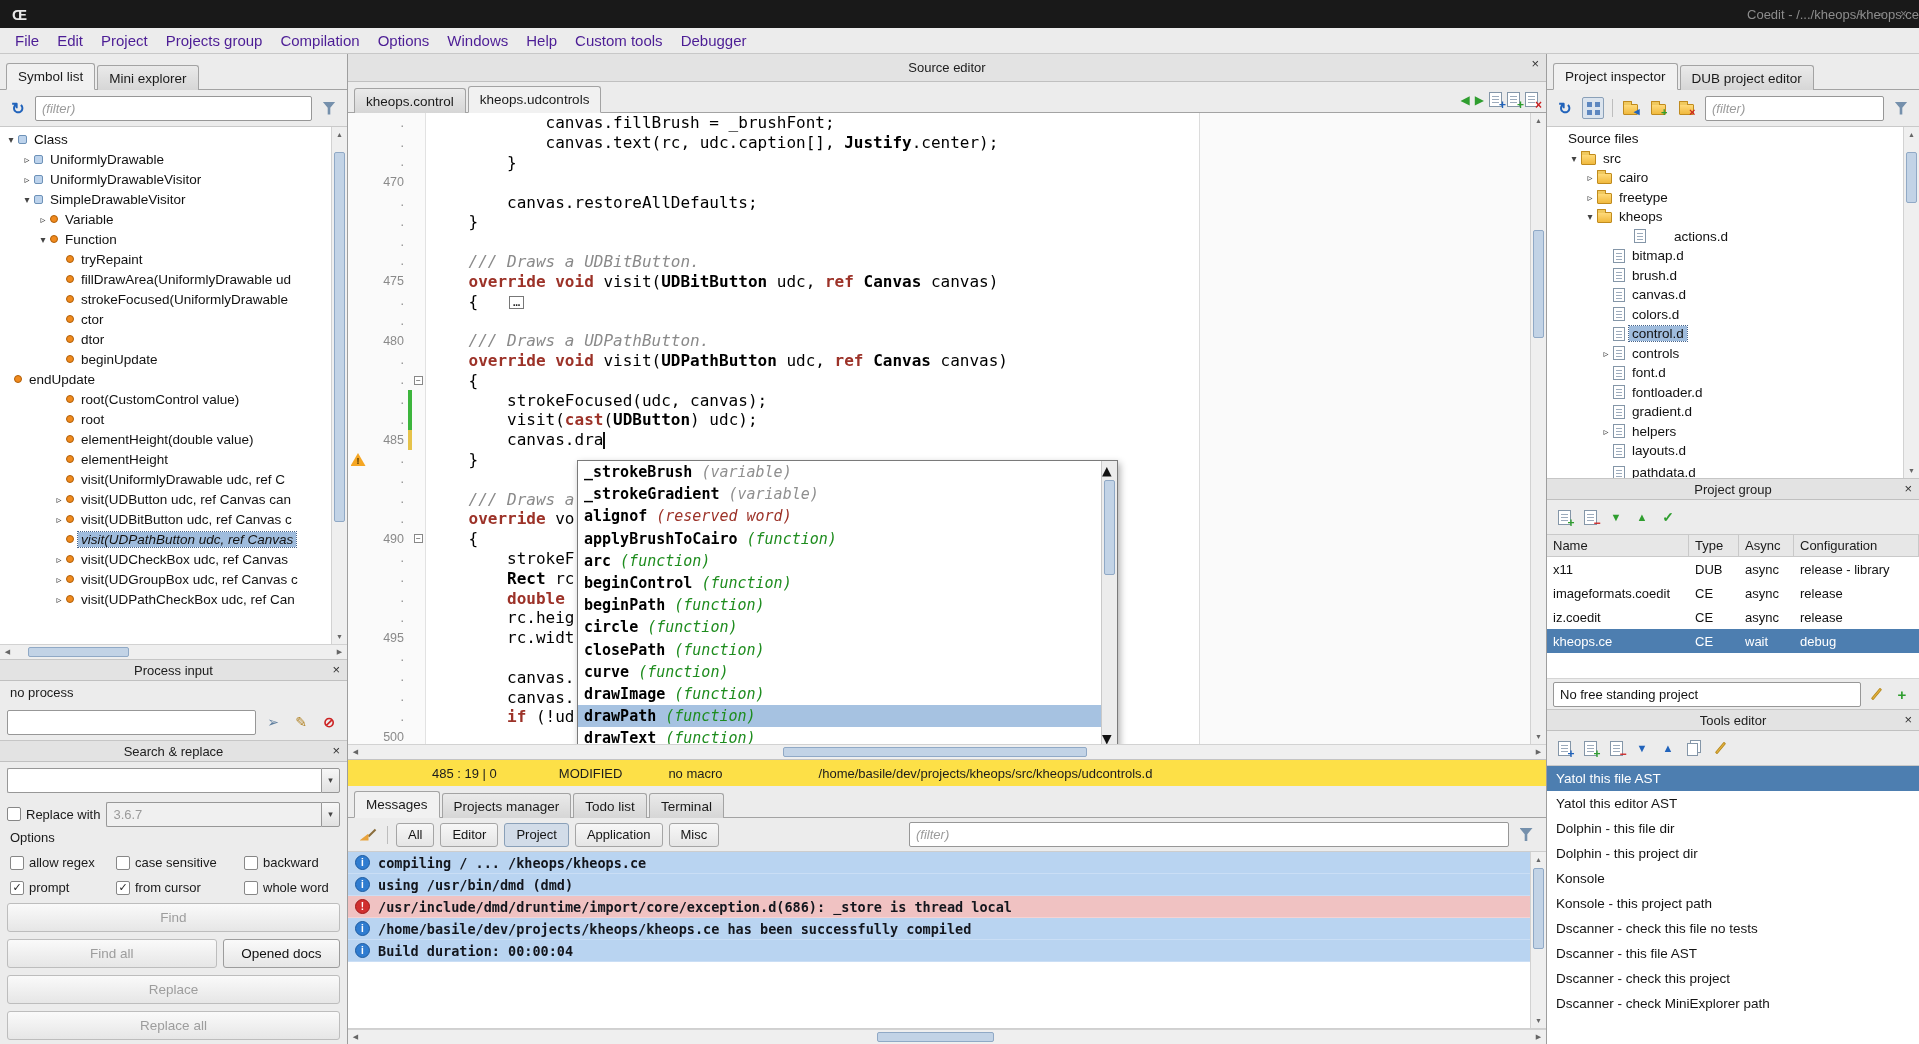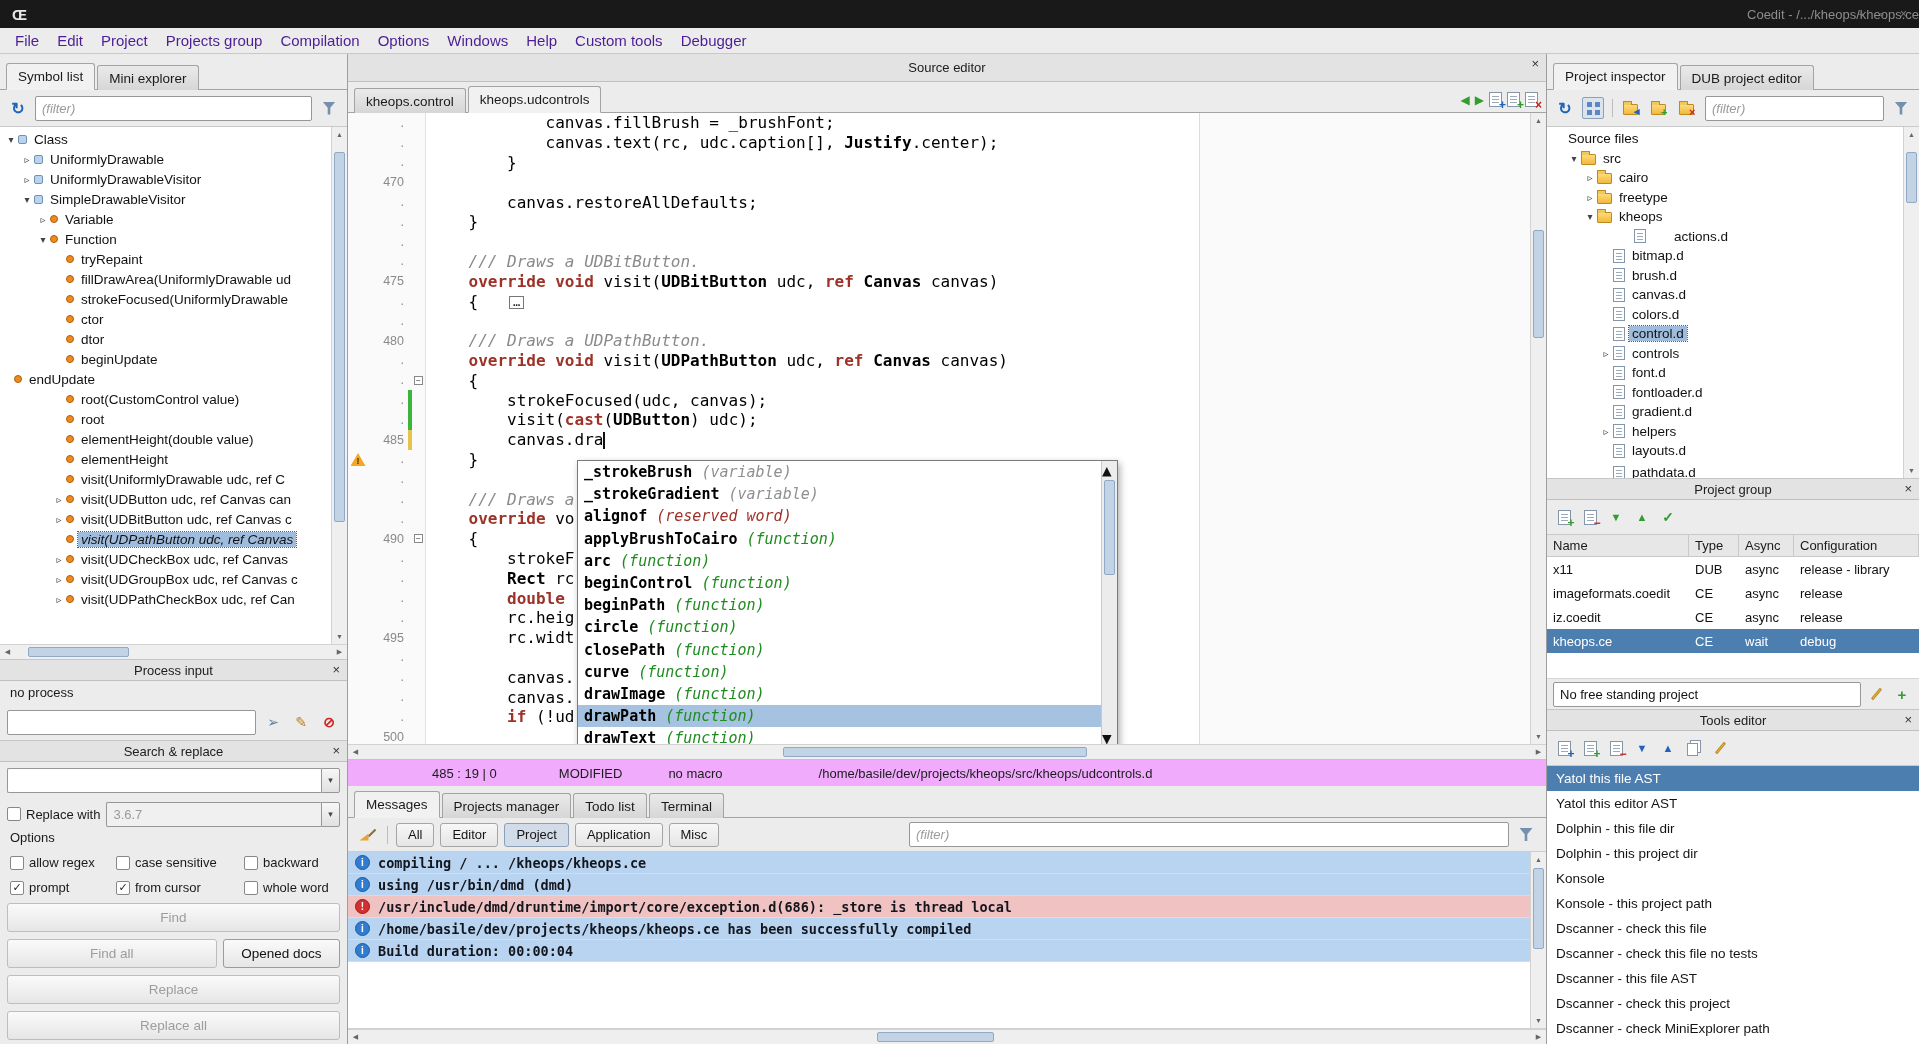--- a/index.html
+++ b/index.html
@@ -119,21 +119,21 @@
 .pitem.sel{background:#a6c2e1}
 .pname{font-weight:bold;font-family:"DejaVu Sans Mono",monospace;font-size:15px;color:#000}
 .pkind{font-style:italic;margin-left:9px;font-family:"DejaVu Sans Mono",monospace;font-size:15px}
 .k-variable{color:#8f8f8f}
 .k-function{color:#1e8c1e}
 .k-reserved{color:#9c3228}
 .psb{width:16px;background:#ececec;border-left:1px solid #c9c9c9;display:flex;flex-direction:column}
 .psb .track{flex:1;position:relative}
 
 
-.status{height:27px;background:#f0abfc;border-top:1px solid #c3c3c3;display:flex;align-items:center;font-size:13px;color:#1c1c1c;flex:0 0 auto;white-space:nowrap}
+.status{height:27px;background:#fde047;border-top:1px solid #c3c3c3;display:flex;align-items:center;font-size:13px;color:#1c1c1c;flex:0 0 auto;white-space:nowrap}
 .st-caret{margin-left:84px}.st-mod{margin-left:62px}.st-macro{margin-left:46px}.st-file{margin-left:96px}
 
 
 .msg-toolbar{height:34px;display:flex;align-items:center;padding:0 9px;gap:6px;background:#ececec;border-bottom:1px solid #cdcdcd;flex:0 0 auto}
 .broom{width:17px;height:16px;position:relative}
 .broom::before{content:"";position:absolute;width:10px;height:2px;background:#8a6d3b;transform:rotate(-45deg);top:5px;left:7px}
 .broom::after{content:"";position:absolute;width:9px;height:7px;background:#e8a33d;left:0;bottom:2px;clip-path:polygon(0 100%,100% 0,100% 100%)}
 .tglbtn{height:24px;padding:0 11px;border:1px solid #a5a5a5;border-radius:3px;background:linear-gradient(#f7f7f7,#e5e5e5);
   font-size:13px;display:flex;align-items:center;color:#141414}
 .tglbtn.pressed{background:#d2dce8;border-color:#8aa0b8}
@@ -1147,21 +1147,20 @@
           </span>
       </div>
 
       <div class="tools-list">
           <div class="titem sel">Yatol this file AST</div>
           <div class="titem">Yatol this editor AST</div>
           <div class="titem">Dolphin - this file dir</div>
           <div class="titem">Dolphin - this project dir</div>
           <div class="titem">Konsole</div>
           <div class="titem">Konsole - this project path</div>
-          <div class="titem">Dscanner - check this file</div>
           <div class="titem">Dscanner - check this file no tests</div>
           <div class="titem">Dscanner - this file AST</div>
           <div class="titem">Dscanner - check this project</div>
           <div class="titem">Dscanner - check MiniExplorer path</div>
         </div>
     </div>
   </div>
 </div>
 
 </body></html>

